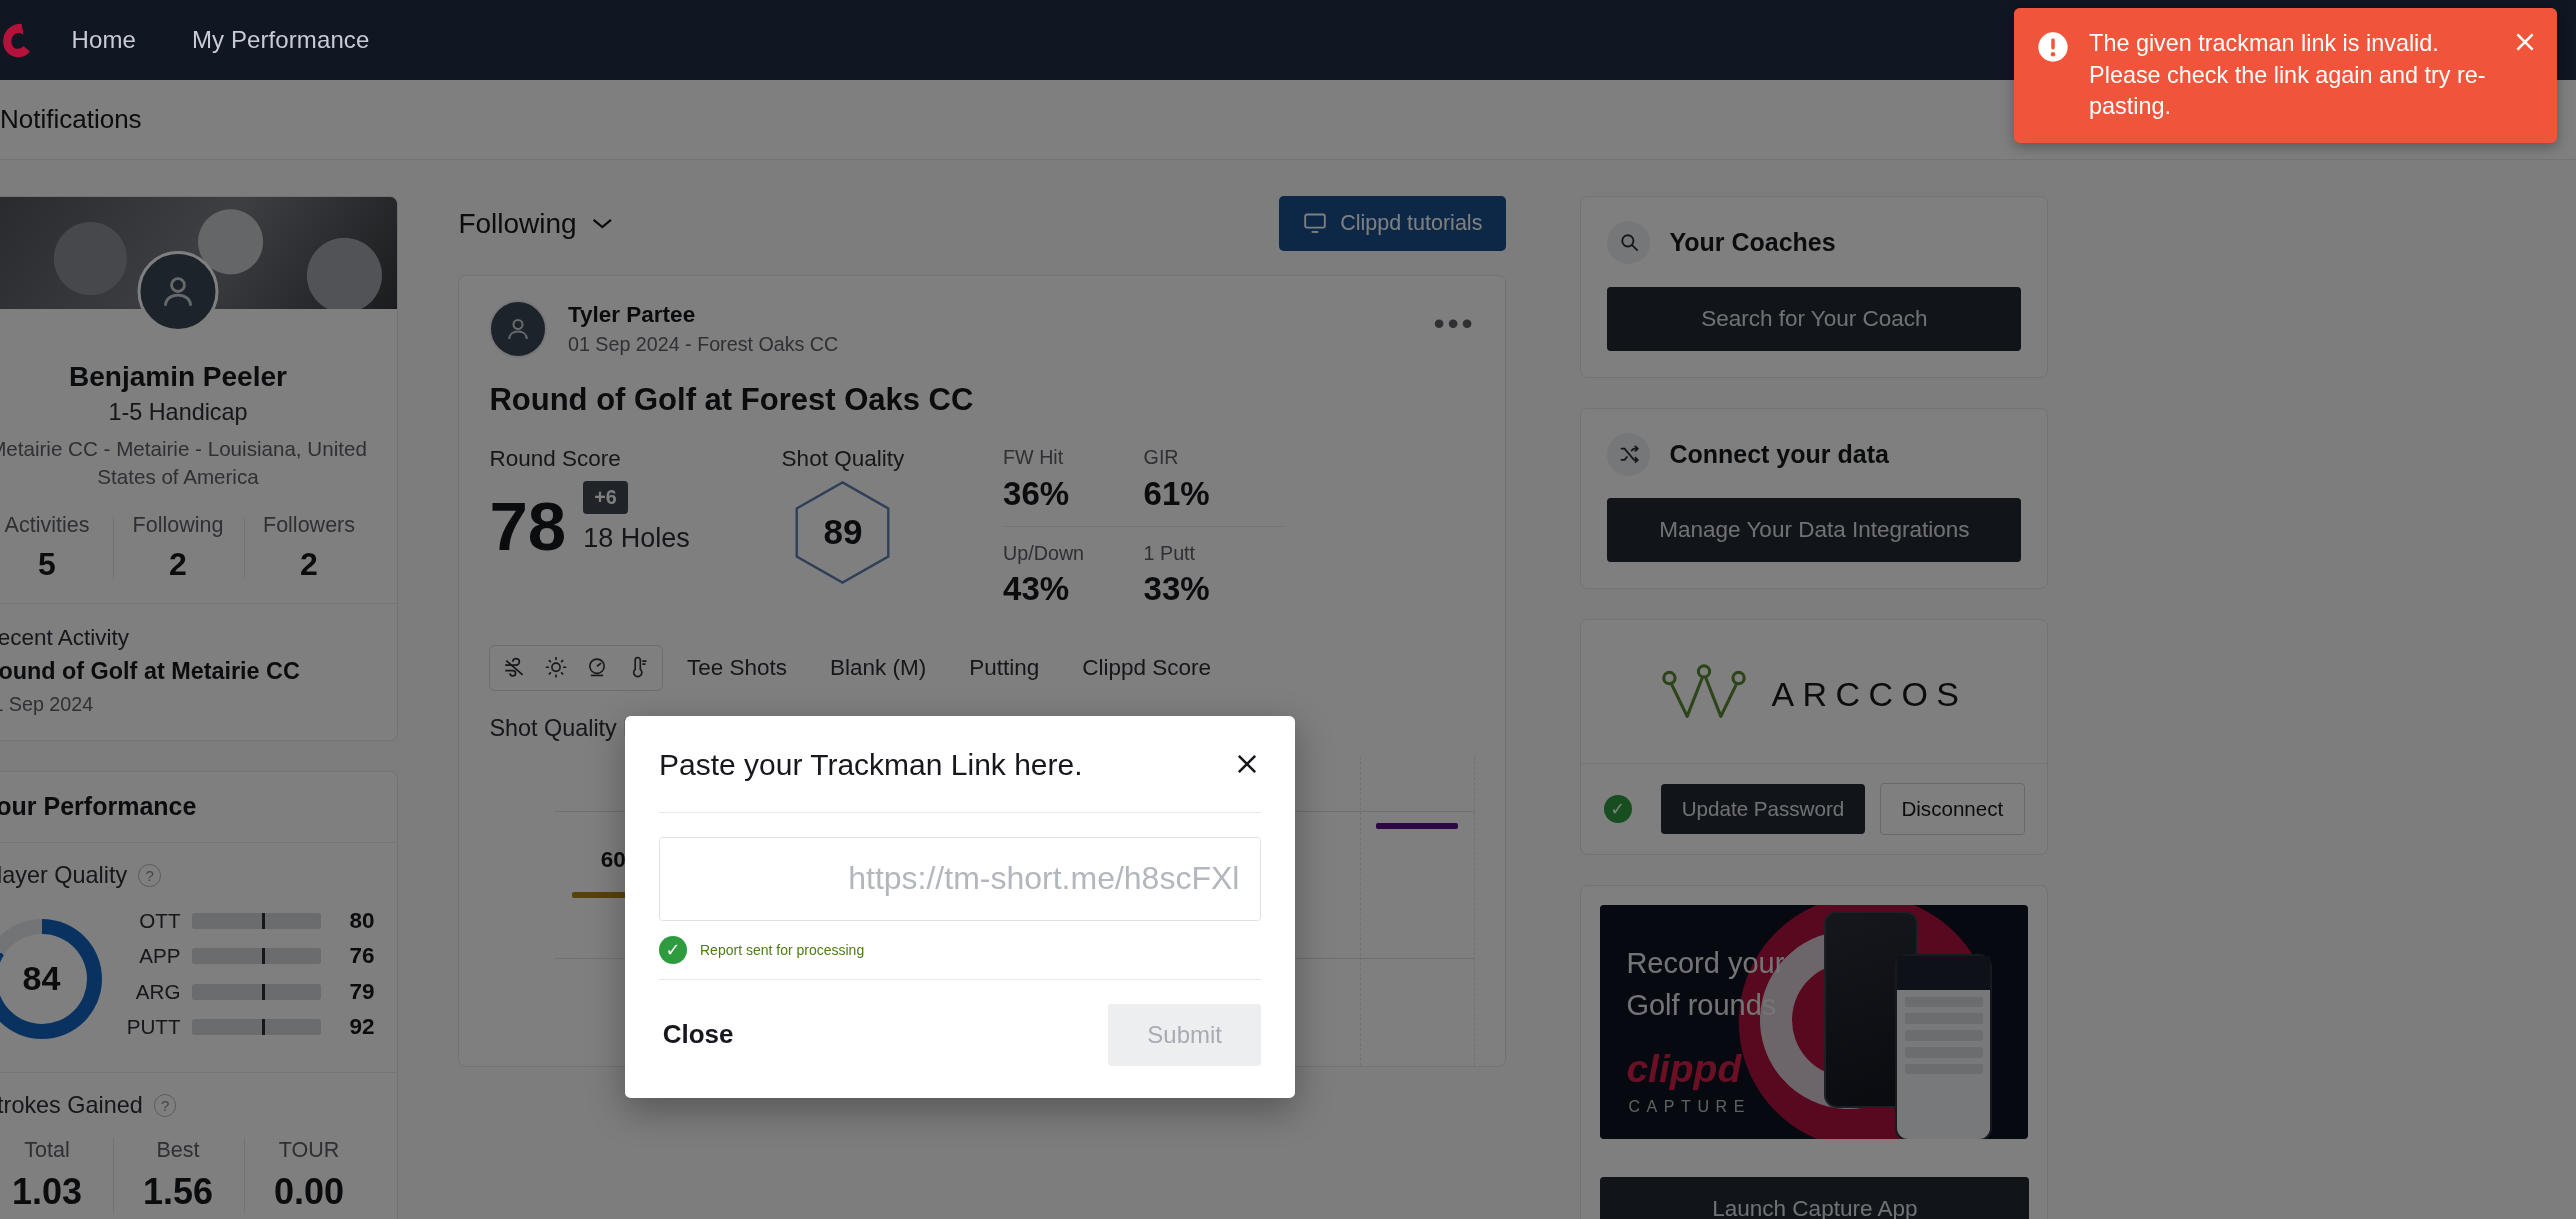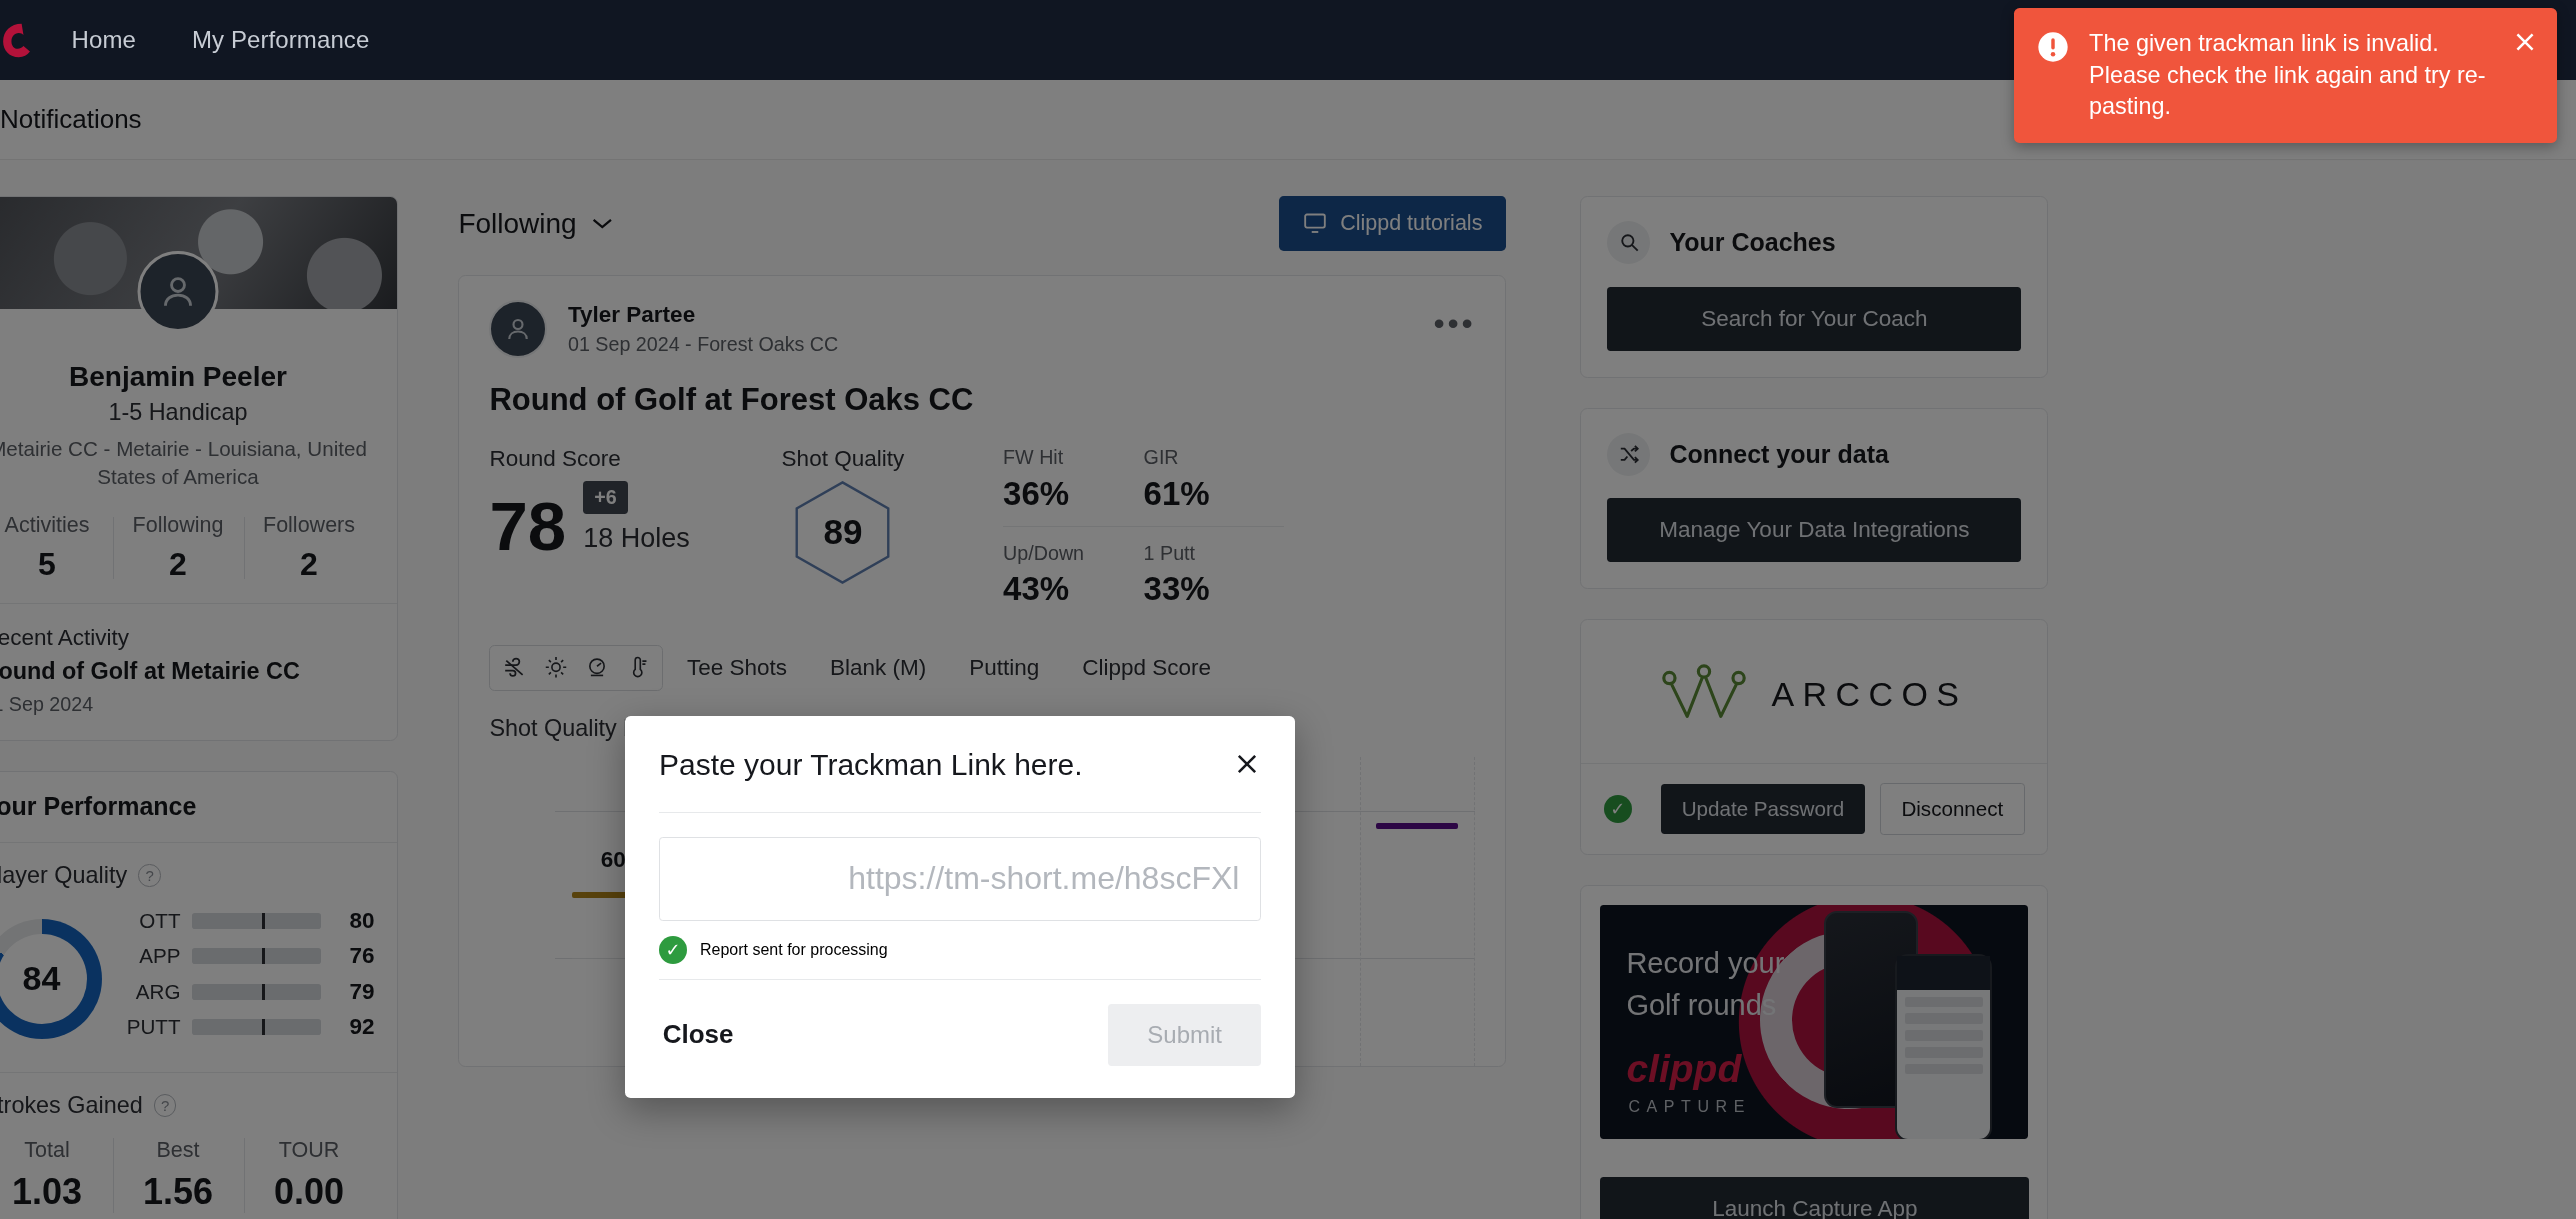--- a/index.html
+++ b/index.html
@@ -277,21 +277,21 @@
   .modal-title { font-size: 30px; color: #16181d; flex: 1; }
   .modal-x { cursor: pointer; color: #16181d; margin-top: 1.9px; }
   .modal-div { height: 0.9px; background: #e7e9eb; margin: 30px 34px 0 34px; }
   .modal-body { padding: 24px 34px 0 34px; }
   .modal-input {
     width: 100%; border: 0.9px solid #dfe1e4; border-radius: 3.7px; padding: 22.5px 20.6px;
     font-size: 32px; color: #16181d; font-family: inherit; outline: none; background: #fff; text-align: right;
   }
   .modal-input::placeholder { color: #b3b7bd; }
   .modal-status { display: flex; align-items: center; gap: 13px; margin-top: 15px; }
-  .modal-status-txt { font-size: 16px; color: #000000; }
+  .modal-status-txt { font-size: 14px; color: #4d7c0f; }
   .modal-div2 { height: 0.9px; background: #e7e9eb; margin: 15px 34px 0 34px; }
   .modal-foot { display: flex; align-items: center; padding: 24px 34px 32px 34px; }
   .btn-close {
     background: none; border: none; font-size: 26px; font-weight: bold; color: #16181d;
     cursor: pointer; font-family: inherit; padding: 5.6px 3.7px;
   }
   .btn-submit {
     margin-left: auto; background: #edeef0; color: #a8acb2; border: none; border-radius: 3.7px;
     padding: 17px 39px; font-size: 24px; cursor: pointer; font-family: inherit;
   }

